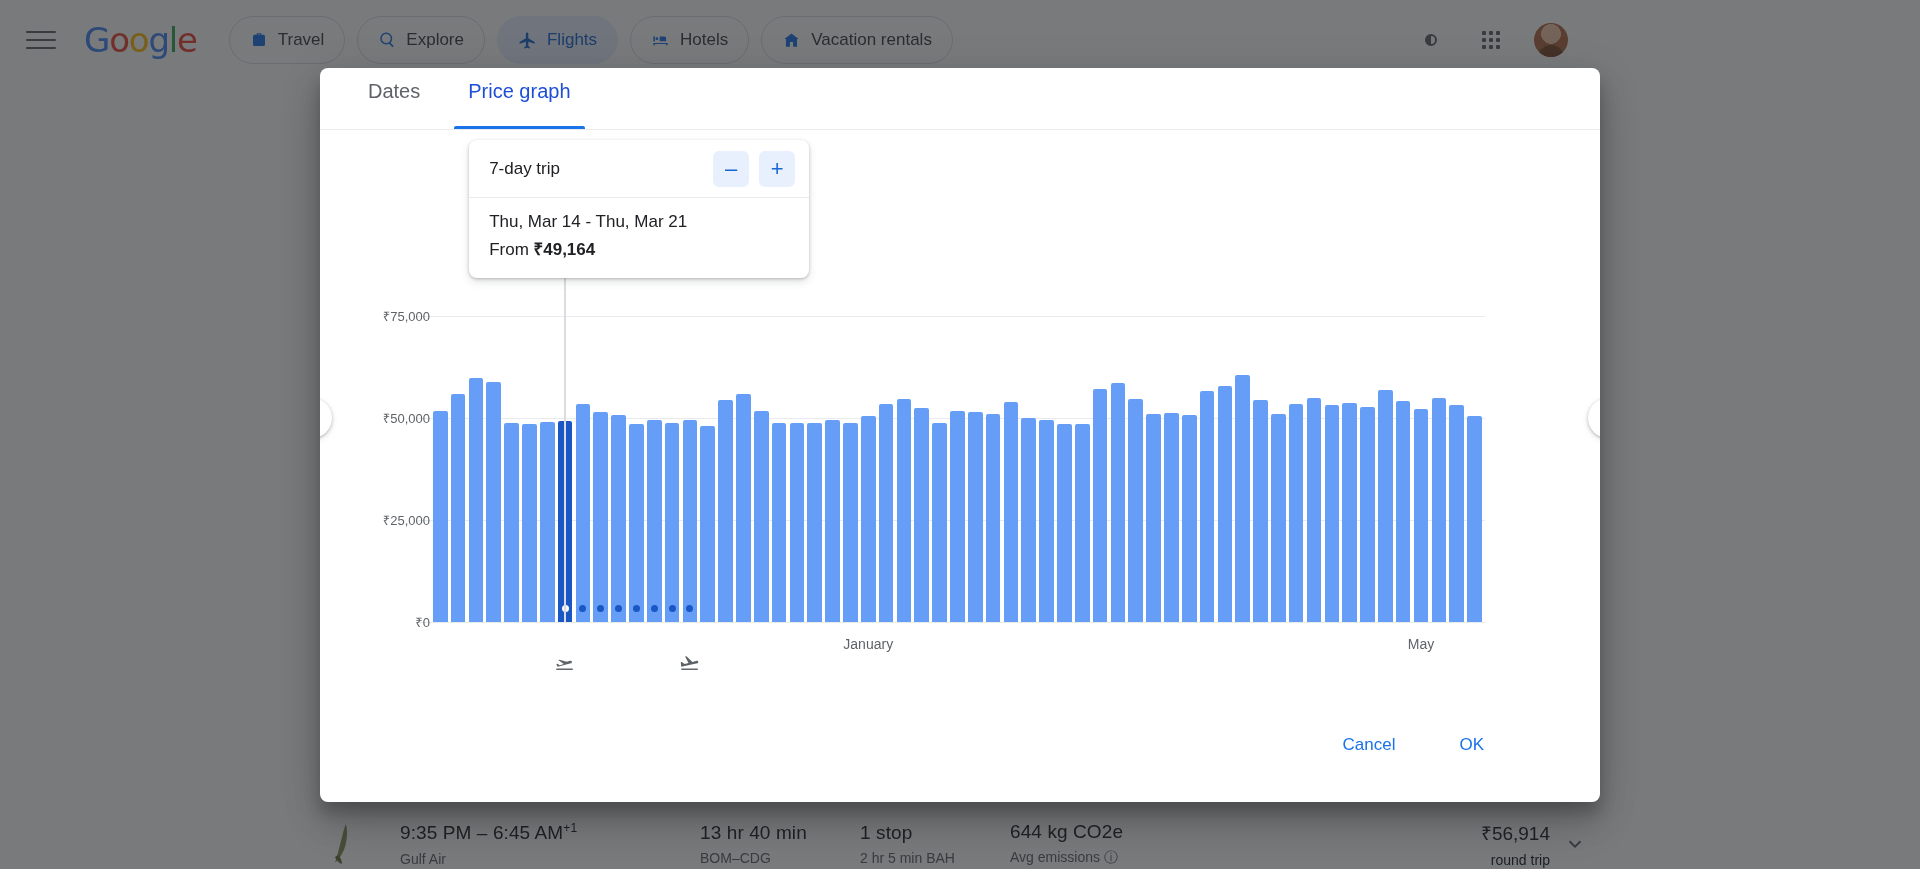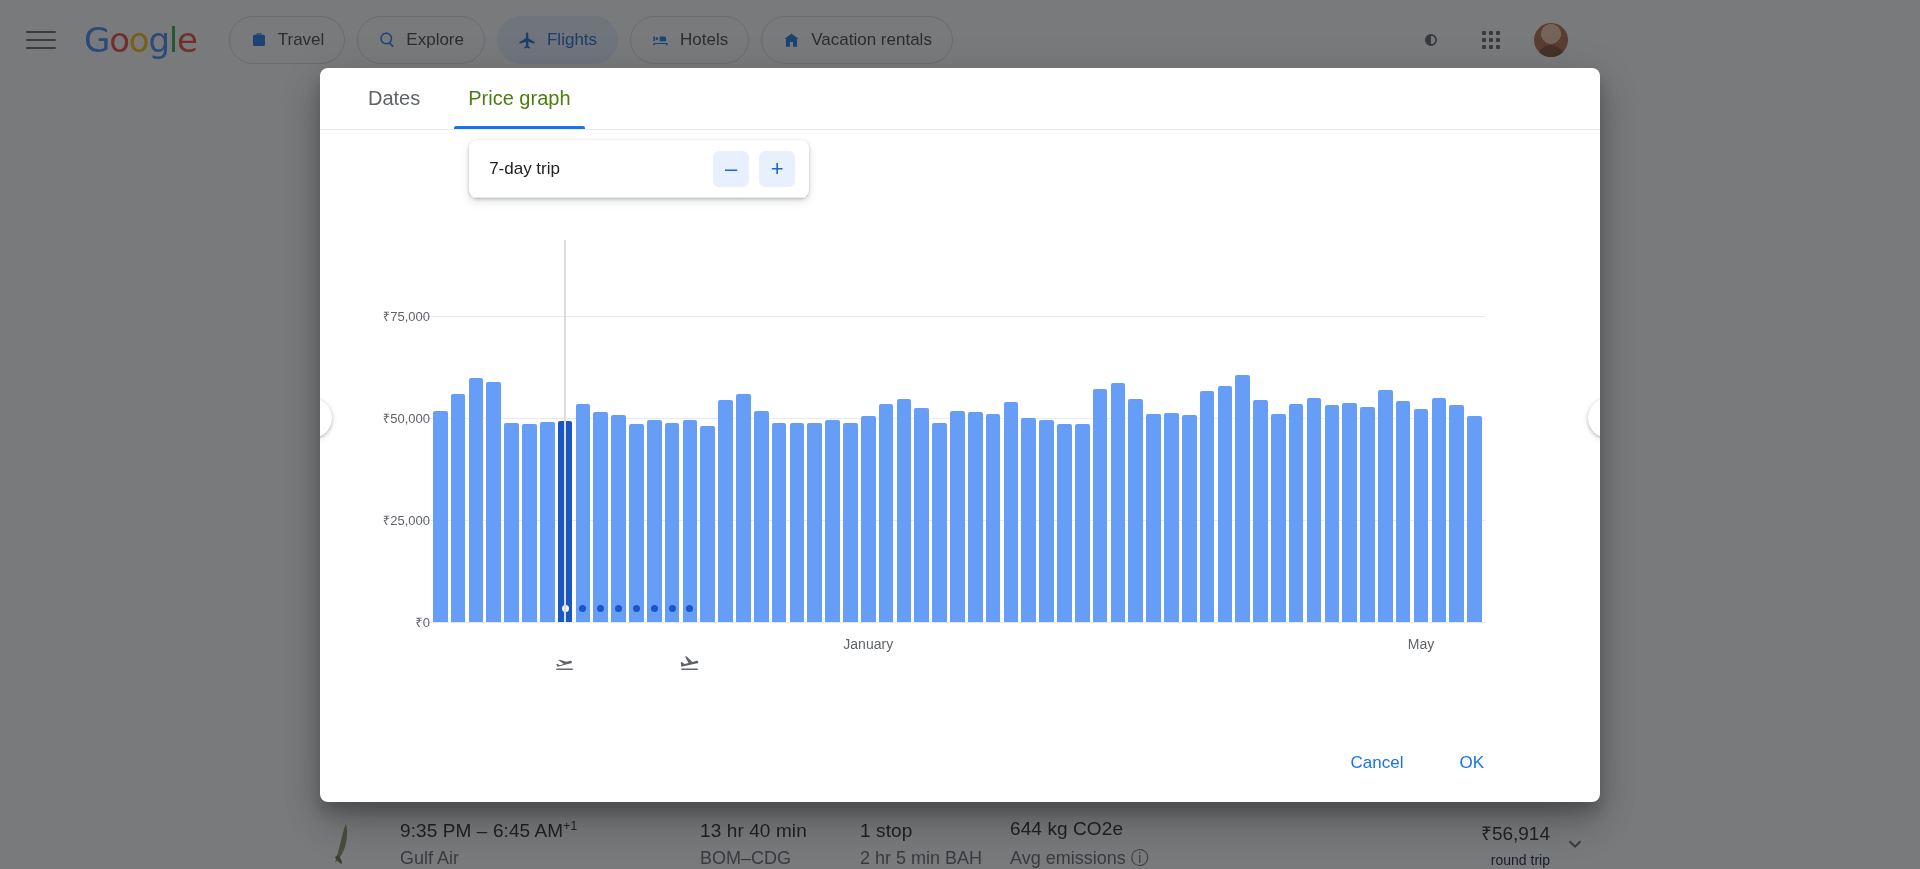--- a/index.html
+++ b/index.html
@@ -56,21 +56,21 @@
     position: absolute; top: 80px; left: 0; width: 1920px; height: 789px; background: #fff;
   }
   .result-row {
     position: absolute; left: 320px; top: 727px; width: 1280px; height: 74px;
     display: flex; align-items: center; gap: 0;
   }
   .r-logo { width: 46px; display: flex; justify-content: center; }
   .r-times { margin-left: 34px; width: 300px; }
   .r-t1 { font-size: 19px; color: #202124; letter-spacing: 0.1px; }
   .r-t1 sup { font-size: 12px; }
-  .r-t2 { font-size: 18px; color: #5f6368; margin-top: 6px; }
+  .r-t2 { font-size: 14px; color: #5f6368; margin-top: 6px; }
   .r-dur { width: 160px; }
   .r-stops { width: 150px; }
   .r-co2 { width: 180px; }
   .r-price { margin-left: auto; text-align: right; width: 150px; }
   .r-price .p1 { font-size: 19px; color: #202124; }
   .r-price .p2 { font-size: 14px; color: #0f172a; margin-top: 6px; }
   .r-chev { width: 50px; display: flex; justify-content: center; }
 
   
   .scrim {
@@ -83,24 +83,24 @@
     position: absolute; left: 320px; top: 68px; width: 1280px; height: 734px;
     background: #ffffff; border-radius: 8px;
     box-shadow: 0 11px 15px rgba(0,0,0,.2), 0 9px 46px rgba(0,0,0,.12), 0 24px 38px rgba(0,0,0,.14);
     overflow: hidden;
   }
   .tabs {
     height: 62px; border-bottom: 1px solid #e8eaed; display: flex; align-items: stretch;
     padding-left: 34px;
   }
   .tab {
-    position: relative; display: flex; align-items: center; padding: 4px 14px;
+    position: relative; display: flex; padding: 12px 14px;
     font-size: 20px; color: #5f6368; cursor: pointer;
   }
-  .tab.sel { color: #4d7c0f; }
+  .tab.sel { color: #1d4ed8; }
   .tab.sel::after {
     content: ""; position: absolute; left: 0; right: 0; bottom: 0; height: 3px;
     background: #1a73e8; border-radius: 2px 2px 0 0;
   }
   .tab + .tab { margin-left: 20px; }
 
   
   .tipcard {
     position: absolute; left: 84px; top: 72px; width: 340px;
     background: #fff; border-radius: 8px;
@@ -153,21 +153,21 @@
   .navcircle {
     position: absolute; width: 40px; height: 40px; border-radius: 50%; background: #fff;
     box-shadow: 0 1px 3px rgba(60,64,67,.3), 0 2px 6px rgba(60,64,67,.15);
     display: flex; align-items: center; justify-content: center; cursor: pointer;
     z-index: 4;
   }
 
   
   .dlgfooter {
     position: absolute; left: 0; bottom: 0; width: 1220px; height: 78px;
-    display: flex; align-items: center; justify-content: flex-end; gap: 12px;
+    display: flex; justify-content: flex-end; gap: 20px;
     padding-right: 34px;
   }
   .txtbtn {
     height: 42px; padding: 0 22px; border-radius: 4px; background: transparent; border: none;
     font-size: 17px; color: #1a73e8; cursor: pointer; font-family: inherit;
     display: flex; align-items: center;
   }
 </style>
 </head>
 <body>
@@ -291,20 +291,26 @@
   </div>
 
   <div class="tip-stem" style="left: 244.129px; top: 172px; height: 382px;"></div>
 
   <div class="tipcard" style="left: 105.129px; margin-left: 44px;">
     <div class="tip-top">
       <span class="lbl">7-day trip</span>
       <div class="stepbtns">
         <div class="stepbtn">–</div>
         <div class="stepbtn">+</div>
+      </div>
+    </div>
+    <div class="tip-body">
+      <div class="tip-range">Thu, Mar 14 - Thu, Mar 21</div>
+      <div class="tip-from">
+        <span>From </span><b>₹49,164</b>
       </div>
     </div>
   </div>
 
   <div class="chartarea">
     <div id="gridlines">
         <div class="gridline" style="top: 492px; left: 98px; width: 1067px;"></div>
         <div class="gridline" style="top: 390px; left: 98px; width: 1067px;"></div>
         <div class="gridline" style="top: 288px; left: 98px; width: 1067px;"></div>
         <div class="gridline" style="top: 186px; left: 98px; width: 1067px;"></div>

